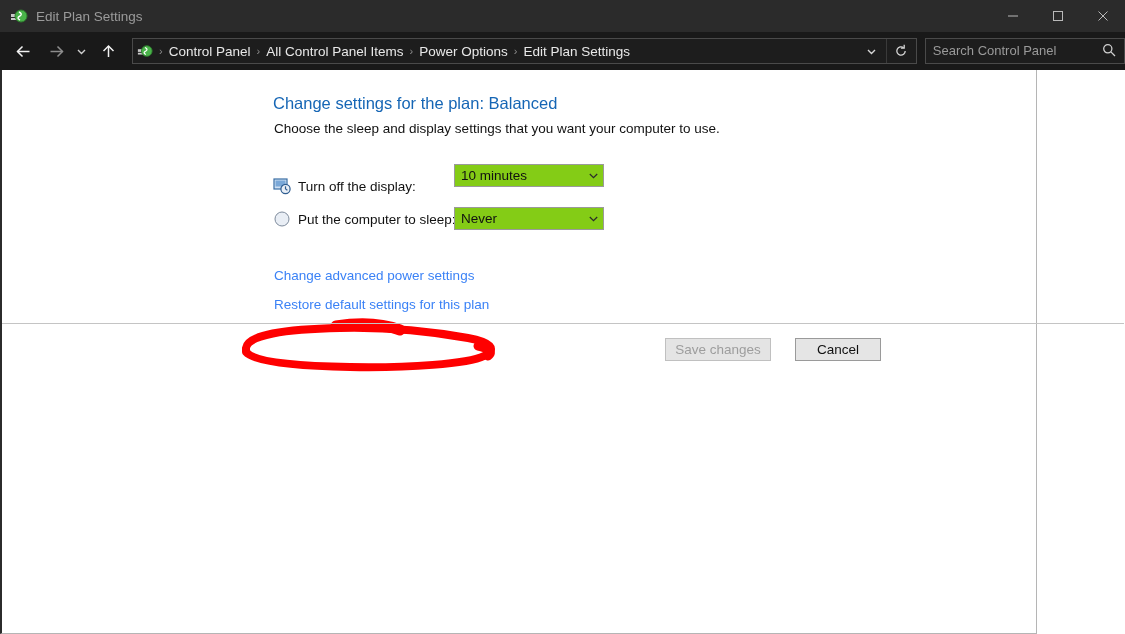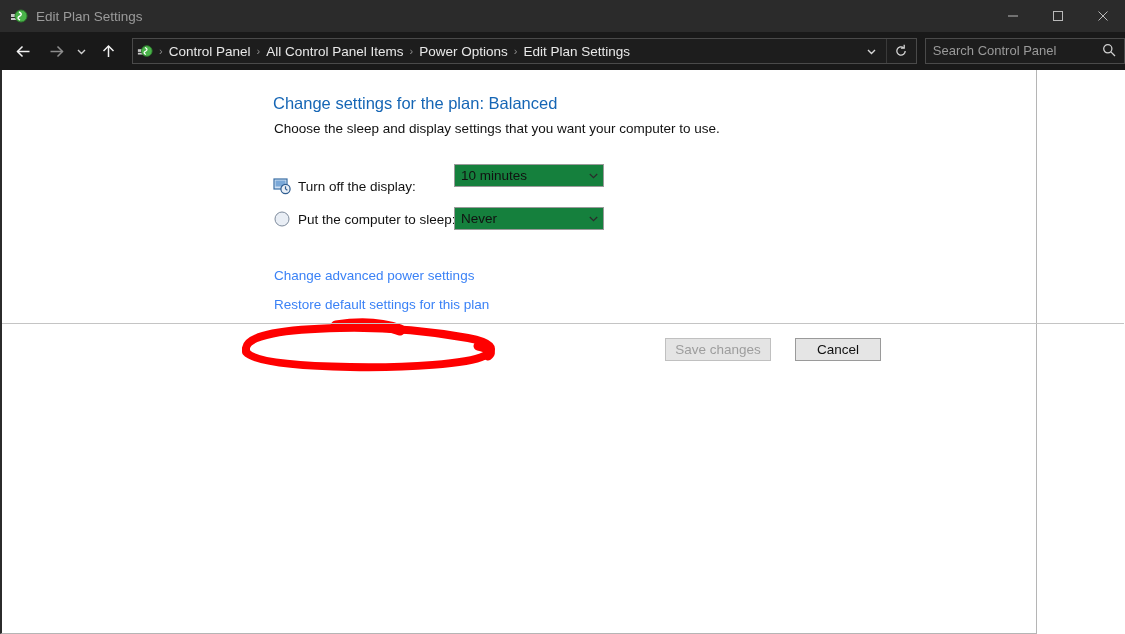--- a/index.html
+++ b/index.html
@@ -212,21 +212,21 @@
   }
   .setting-label {
     color: #111111;
     font-size: 13.5px;
     white-space: nowrap;
   }
   .combo {
     position: absolute;
     width: 150px;
     height: 23px;
-    background: #15803d;
+    background: #84cc16;
     border: 1px solid #9a9a9a;
     display: flex;
     align-items: center;
     left: 452px;
   }
   .combo.c1 { top: 94px; }
   .combo.c2 { top: 137px; }
   .combo-text {
     color: #111111;
     font-size: 13.5px;

